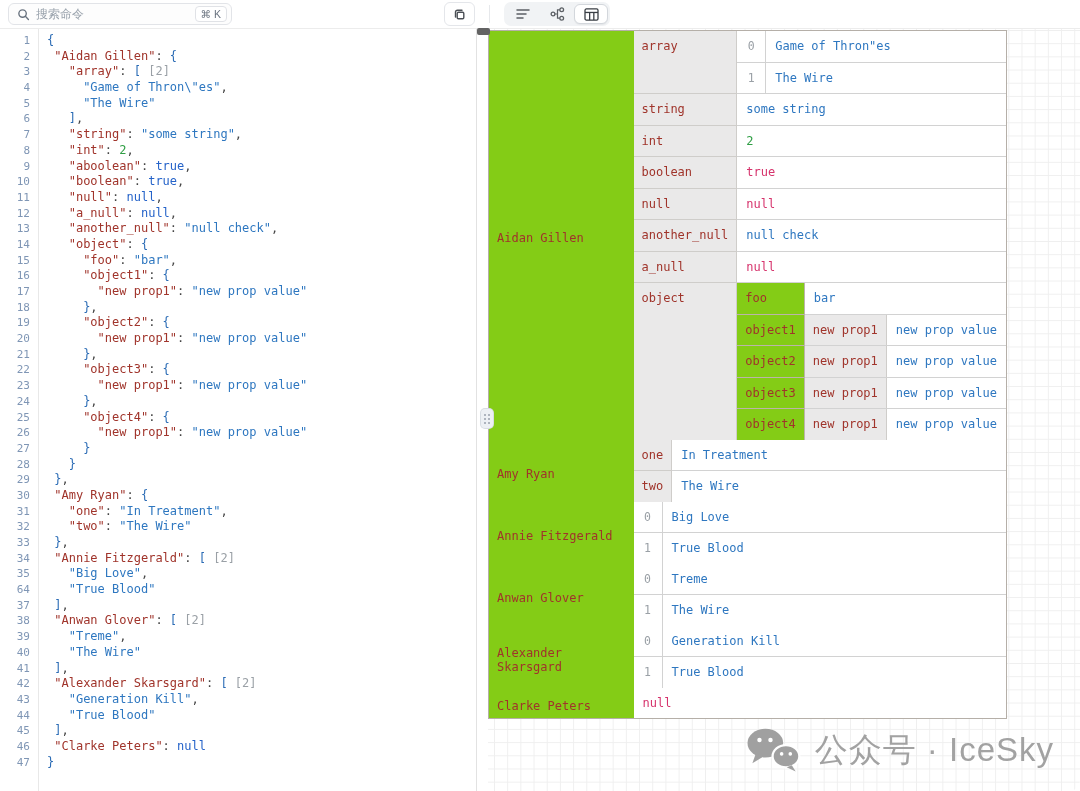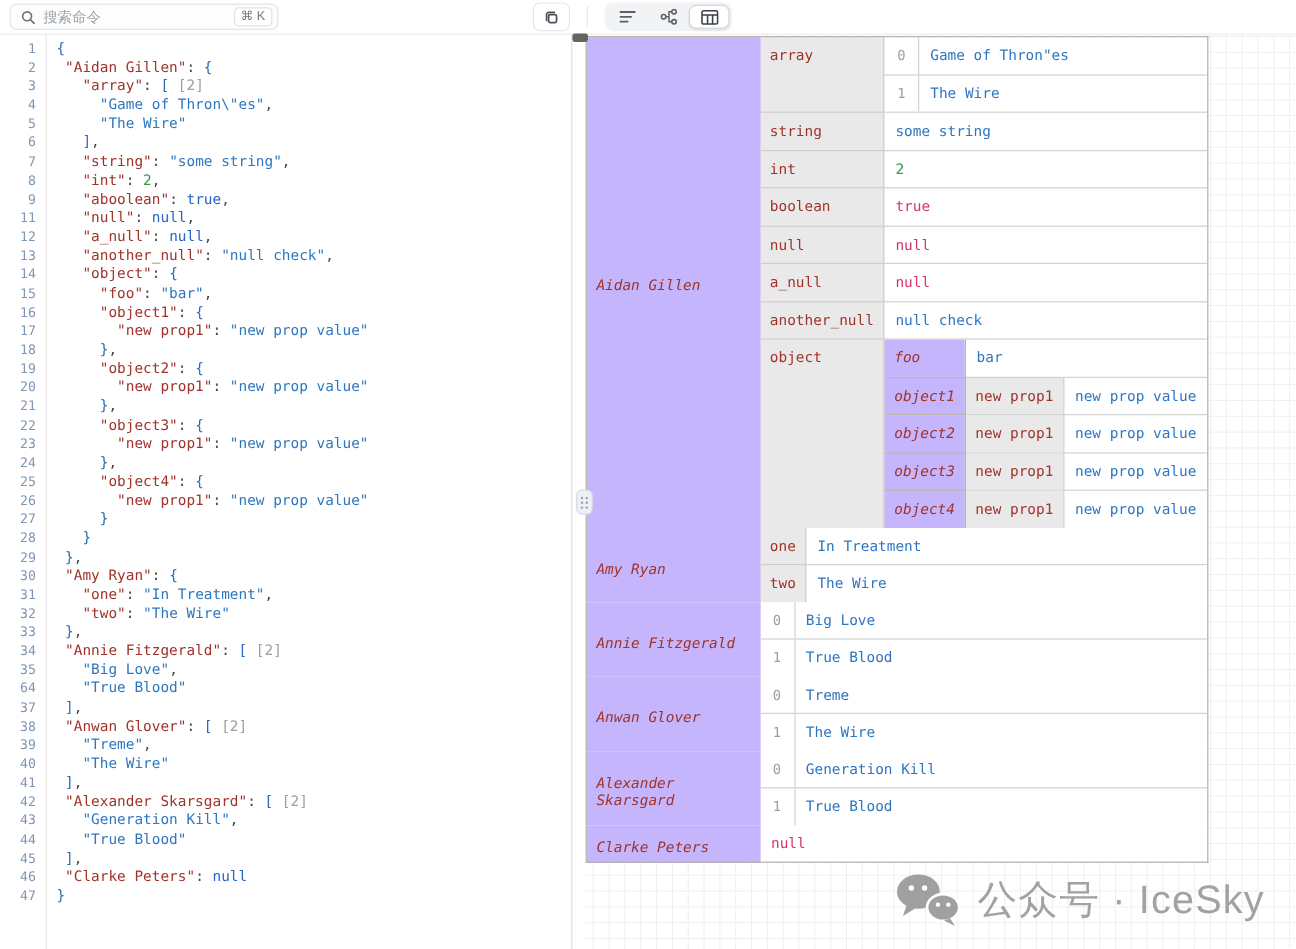--- a/index.html
+++ b/index.html
@@ -62,21 +62,21 @@
   #vtroot{position:absolute;left:0;top:2px;width:487px;border-collapse:collapse;
       table-layout:auto;background:#fff;border:1px solid #b5afa8;
       font-family:"DejaVu Sans Mono","Liberation Mono",monospace;font-size:12px;}
   .vt{border-collapse:collapse;width:100%;height:100%;}
   .vt td{padding:0;vertical-align:top;white-space:nowrap;border:1px solid #d2d2d2;}
   .vt tr:first-child>td{border-top:0;} .vt tr:last-child>td{border-bottom:0;}
   .vt td:first-child{border-left:0;} .vt td:last-child{border-right:0;}
   #vtroot>tbody>tr:first-child>td{border-top:0;} #vtroot>tbody>tr:last-child>td{border-bottom:0;}
   #vtroot>tbody>tr>td:first-child{border-left:0;} #vtroot>tbody>tr>td:last-child{border-right:0;}
   td.kc{padding:8px 8px 2px 8px;color:#a0342b;}
-  td.kc.even{background:#c4b5fd;border-color:#bcb4aa;font-style:italic;}
+  td.kc.even{background:#84cc16;border-color:#bcb4aa;}
   td.kc.odd{background:#eae9e9;border-color:#cfcdca;margin-left:40px;}
   td.kc.d0{width:145px;min-width:145px;box-sizing:border-box;}
   td.kc.shrink{width:1px;}
   td.lc2{padding:0 9px;vertical-align:middle;height:30.5px;background:#fff;}
   td.lc2.str{color:#2e77c0;} td.lc2.num{color:#2f9e44;} td.lc2.kw{color:#d6336c;}
   td.ic{width:18px;min-width:18px;padding:0 5px;text-align:center;vertical-align:middle;
         color:#9aa0a6;font-size:11.5px;background:#fff;height:30.5px;}
   td.vc{padding:0;}
 
   
@@ -168,20 +168,24 @@
         </div>
         <div class="cl">
           <span class="ln">8</span>
           <span class="lc"><span class="tk-i">   </span><span class="tk-k">"int"</span><span class="tk-p">: </span><span class="tk-n">2</span><span class="tk-p">,</span></span>
         </div>
         <div class="cl">
           <span class="ln">9</span>
           <span class="lc"><span class="tk-i">   </span><span class="tk-k">"aboolean"</span><span class="tk-p">: </span><span class="tk-w">true</span><span class="tk-p">,</span></span>
         </div>
         <div class="cl">
+          <span class="ln">10</span>
+          <span class="lc"><span class="tk-i">   </span><span class="tk-k">"boolean"</span><span class="tk-p">: </span><span class="tk-w">true</span><span class="tk-p">,</span></span>
+        </div>
+        <div class="cl">
           <span class="ln">11</span>
           <span class="lc"><span class="tk-i">   </span><span class="tk-k">"null"</span><span class="tk-p">: </span><span class="tk-w">null</span><span class="tk-p">,</span></span>
         </div>
         <div class="cl">
           <span class="ln">12</span>
           <span class="lc"><span class="tk-i">   </span><span class="tk-k">"a_null"</span><span class="tk-p">: </span><span class="tk-w">null</span><span class="tk-p">,</span></span>
         </div>
         <div class="cl">
           <span class="ln">13</span>
           <span class="lc"><span class="tk-i">   </span><span class="tk-k">"another_null"</span><span class="tk-p">: </span><span class="tk-s">"null check"</span><span class="tk-p">,</span></span>
@@ -372,26 +376,26 @@
                   </tr>
                   <tr>
                     <td class="kc shrink odd">boolean</td>
                     <td class="lc2 kw">true</td>
                   </tr>
                   <tr>
                     <td class="kc shrink odd">null</td>
                     <td class="lc2 kw">null</td>
                   </tr>
                   <tr>
+                    <td class="kc shrink odd">another_null</td>
+                    <td class="lc2 str">null check</td>
+                  </tr>
+                  <tr>
                     <td class="kc shrink odd">a_null</td>
                     <td class="lc2 kw">null</td>
-                  </tr>
-                  <tr>
-                    <td class="kc shrink odd">another_null</td>
-                    <td class="lc2 str">null check</td>
                   </tr>
                   <tr>
                     <td class="kc shrink odd">object</td>
                     <td class="vc">
                       <table class="vt">
                         <tbody>
                           <tr>
                             <td class="kc shrink even">foo</td>
                             <td class="lc2 str">bar</td>
                           </tr>

